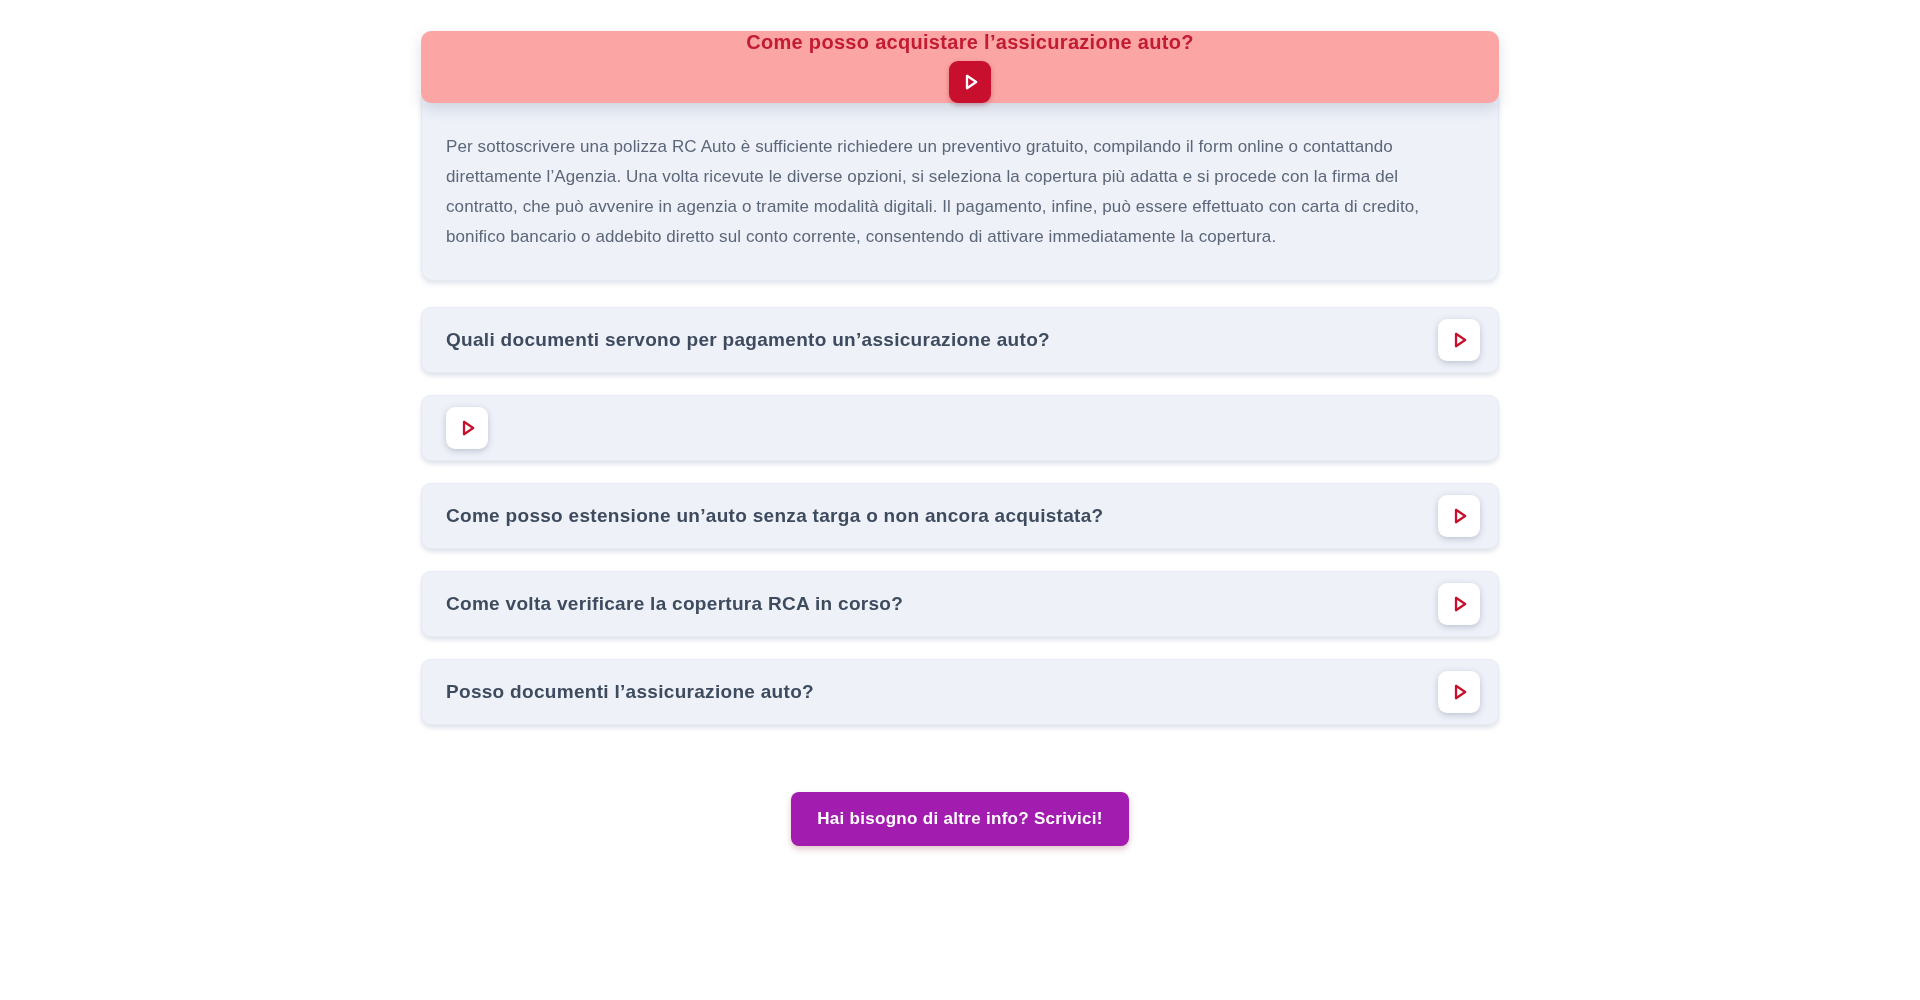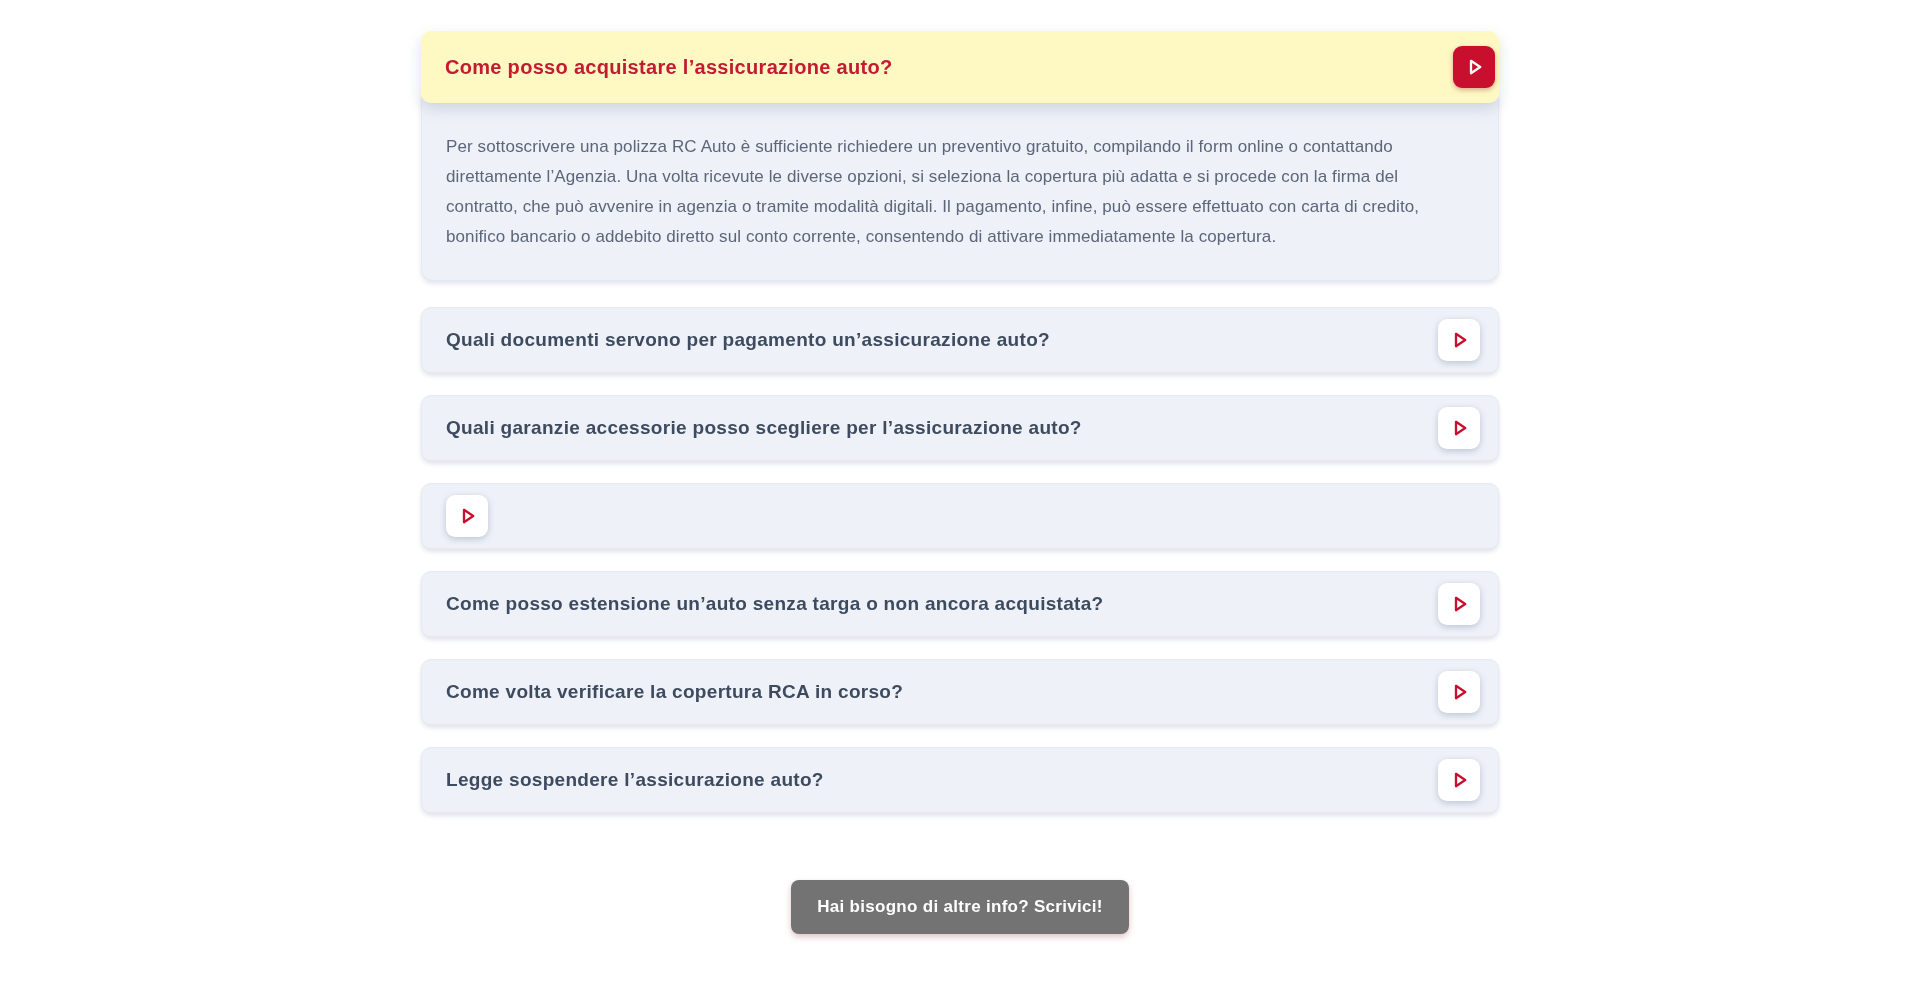--- a/index.html
+++ b/index.html
@@ -14,28 +14,29 @@
     width: 1078px;
     margin: 0 auto;
     padding-top: 31px;
   }
   
   .faq-expanded { position: relative; margin-bottom: 26px; }
   .faq-header {
     position: relative;
     z-index: 2;
     height: 72px;
-    background: #fef9c3;
+    background: #fca5a5;
     border-radius: 10px;
     box-shadow: 0 6px 14px rgba(125,140,165,0.28);
     display: flex;
     align-items: center;
     justify-content: space-between;
     padding: 0 4px 0 24px;
     cursor: pointer;
+    flex-direction: column;
   }
   .faq-question-open {
     color: #C21B32;
     font-size: 20px;
     font-weight: 700;
     letter-spacing: 0.3px;
   }
   .faq-answer {
     position: relative;
     z-index: 1;
@@ -96,21 +97,21 @@
     color: #C8102E;
     box-shadow: 0 2px 6px rgba(125,140,165,0.45);
   }
   
   .cta-bar {
     display: flex;
     justify-content: center;
     margin-top: 67px;
   }
   .cta-button {
-    background: #737373;
+    background: #a21caf;
     color: #ffffff;
     border: none;
     border-radius: 8px;
     height: 54px;
     padding: 0 26px;
     font-family: "Liberation Sans", sans-serif;
     font-size: 17px;
     font-weight: 700;
     letter-spacing: 0.3px;
     display: inline-flex;
@@ -145,30 +146,20 @@
     <span class="faq-question">Quali documenti servono per pagamento un’assicurazione auto?</span>
     <button class="play-btn play-btn--white">
       <span style="display:flex;">
         <svg viewBox="0 0 24 24" fill="none" stroke="currentColor" stroke-width="2.3" stroke-linejoin="round" stroke-linecap="round">
           <path d="M9 5.8 L18.2 12 L9 18.2 Z"></path>
         </svg>
       </span>
     </button>
   </div>
 
-  <div class="faq-row">
-    <span class="faq-question">Quali garanzie accessorie posso scegliere per l’assicurazione auto?</span>
-    <button class="play-btn play-btn--white">
-      <span style="display:flex;">
-        <svg viewBox="0 0 24 24" fill="none" stroke="currentColor" stroke-width="2.3" stroke-linejoin="round" stroke-linecap="round">
-          <path d="M9 5.8 L18.2 12 L9 18.2 Z"></path>
-        </svg>
-      </span>
-    </button>
-  </div>
 
   <div class="faq-row">
     <button class="play-btn play-btn--white">
       <span style="display:flex;">
         <svg viewBox="0 0 24 24" fill="none" stroke="currentColor" stroke-width="2.3" stroke-linejoin="round" stroke-linecap="round">
           <path d="M9 5.8 L18.2 12 L9 18.2 Z"></path>
         </svg>
       </span>
     </button>
   </div>
@@ -189,21 +180,21 @@
     <button class="play-btn play-btn--white">
       <span style="display:flex;">
         <svg viewBox="0 0 24 24" fill="none" stroke="currentColor" stroke-width="2.3" stroke-linejoin="round" stroke-linecap="round">
           <path d="M9 5.8 L18.2 12 L9 18.2 Z"></path>
         </svg>
       </span>
     </button>
   </div>
 
   <div class="faq-row">
-    <span class="faq-question">Legge sospendere l’assicurazione auto?</span>
+    <span class="faq-question">Posso documenti l’assicurazione auto?</span>
     <button class="play-btn play-btn--white">
       <span style="display:flex;">
         <svg viewBox="0 0 24 24" fill="none" stroke="currentColor" stroke-width="2.3" stroke-linejoin="round" stroke-linecap="round">
           <path d="M9 5.8 L18.2 12 L9 18.2 Z"></path>
         </svg>
       </span>
     </button>
   </div>
 
   <div class="cta-bar">

